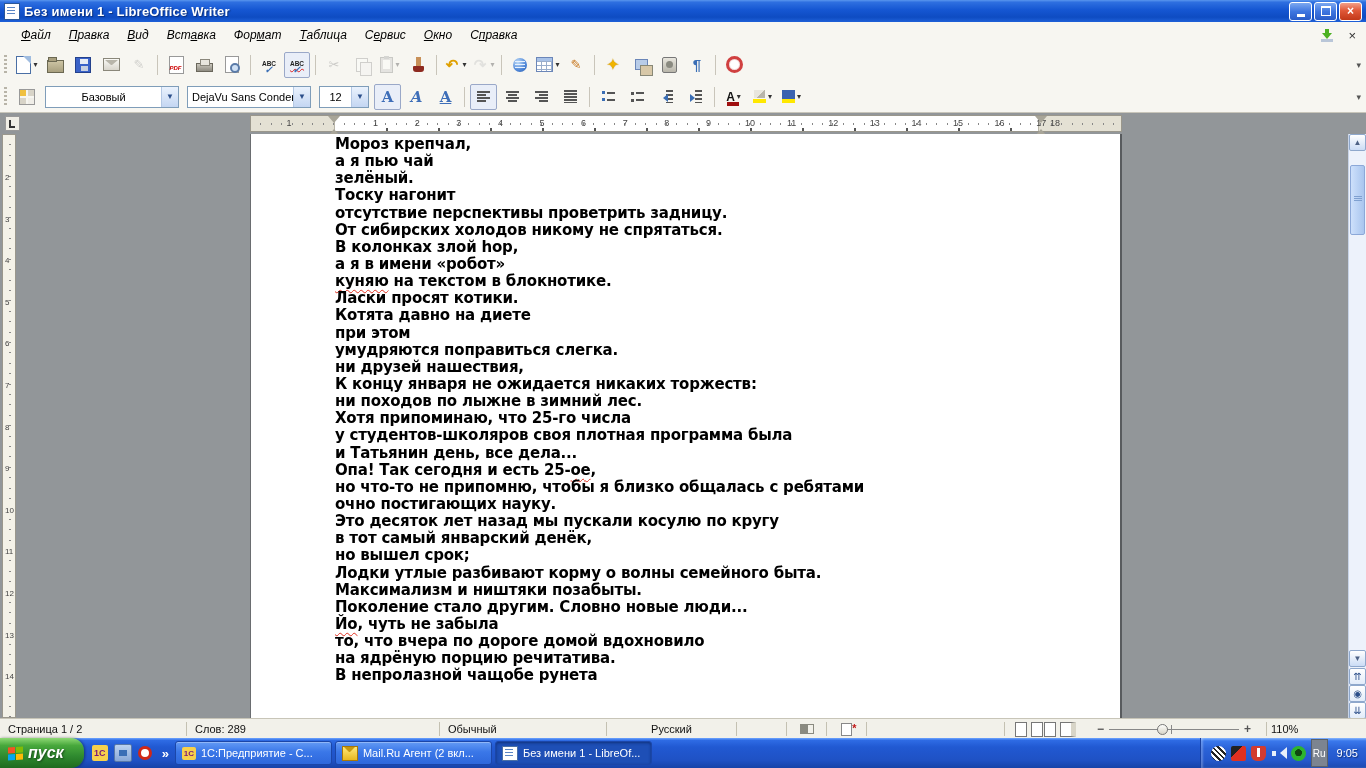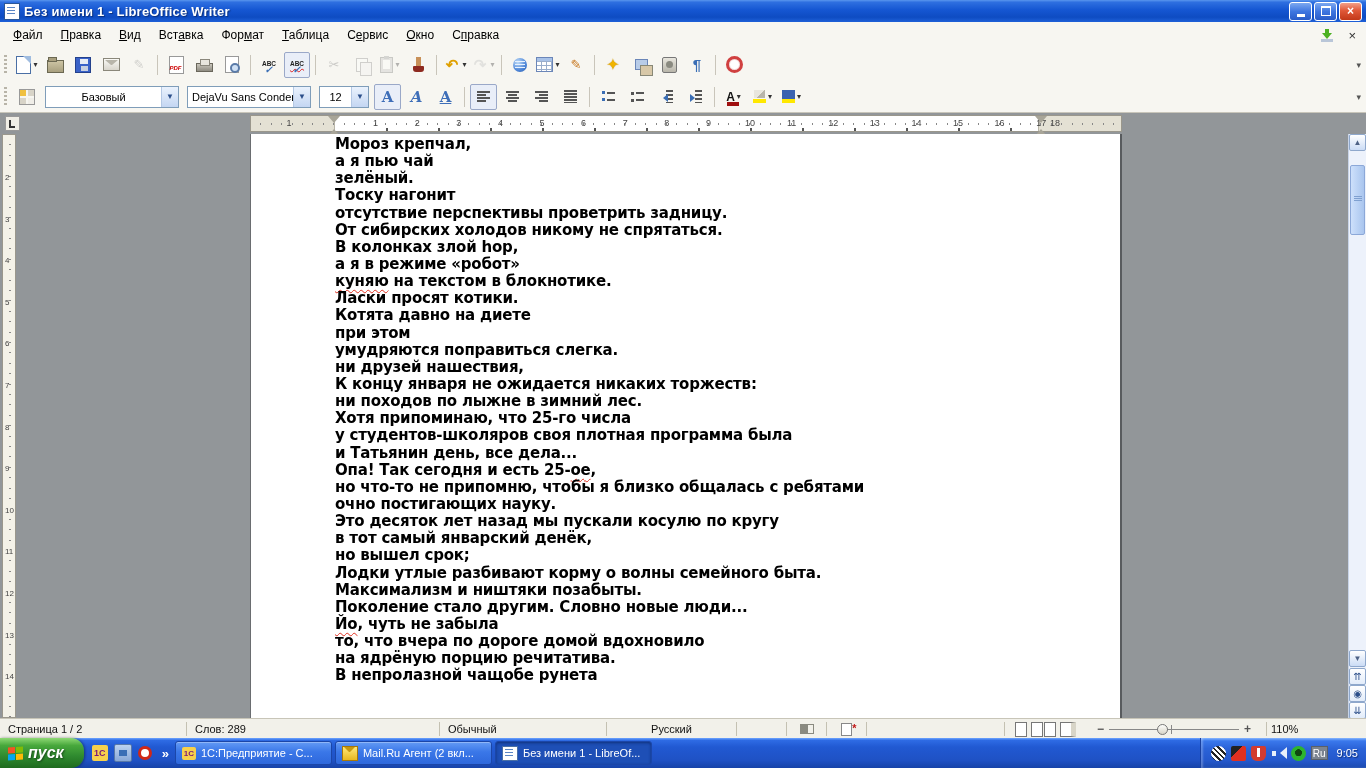--- a/index.html
+++ b/index.html
@@ -15,21 +15,21 @@
   .titletext{font-size:13px;font-weight:bold;text-shadow:1px 1px 1px #0A2E7A;letter-spacing:.2px;}
   .winbtns{margin-left:auto;display:flex;gap:2px;padding-right:4px;}
   .wbtn{width:21px;height:17px;border:1px solid #fff;border-radius:3px;display:flex;align-items:center;justify-content:center;
     background:linear-gradient(180deg,#7CA8F0 0%,#3E76E0 50%,#2A5CC8 100%);color:#fff;font-size:12px;line-height:1;}
   .wbtn.close{background:linear-gradient(180deg,#F2A088 0%,#E05838 45%,#C23818 100%);font-weight:bold;}
   .g-min{display:block;width:8px;height:3px;background:#fff;margin-top:8px;}
   .g-max{display:block;width:8px;height:7px;border:1px solid #fff;border-top-width:2px;}
   
   .menubar{position:absolute;left:0;top:22px;width:100%;height:26px;background:#F7F6F1;border-bottom:1px solid #E2DFD4;
     display:flex;align-items:center;font-size:12px;color:#000;}
-  .menu-items{display:flex;padding-left:4px;}
+  .menu-items{display:flex;padding-left:12px;font-style:italic;}
   .menu-item{padding:4px 9px;cursor:default;}
   .menu-item u{text-decoration:underline;}
   .menu-right{margin-left:auto;display:flex;align-items:center;gap:14px;padding-right:10px;}
   .updarrow{position:relative;width:14px;height:14px;}
   .updarrow::before{content:"";position:absolute;left:5px;top:1px;width:4px;height:5px;background:#4CB122;}
   .updarrow::after{content:"";position:absolute;left:2px;top:5px;border:5px solid transparent;border-top:6px solid #4CB122;}
   .updbase{position:absolute;left:1px;bottom:0;width:12px;height:3px;background:#B9C6D8;}
   .xclose{font-size:13px;color:#333;line-height:1;}
   
   .toolbar{position:absolute;left:0;width:100%;background:#F7F6F1;display:flex;align-items:center;}
@@ -207,21 +207,21 @@
     border-left:1px solid #1840A0;box-shadow:inset 2px 0 2px rgba(255,255,255,.25);}
   .trayicon{width:15px;height:15px;border-radius:2px;}
   .ti-punto{border-radius:50%;background:repeating-linear-gradient(45deg,#fff 0 2px,#222 2px 4px);}
   .ti-kasp{background:linear-gradient(135deg,#222 0 40%,#E03020 40%);}
   .ti-shield{background:#D23B2F;border-radius:2px 2px 6px 6px;position:relative;}
   .ti-shield::after{content:"";position:absolute;left:6px;top:2px;width:3px;height:9px;background:#fff;box-shadow:-3px 3px 0 -1.5px #fff,3px 3px 0 -1.5px #fff;}
   .ti-vol{position:relative;}
   .ti-vol::before{content:"";position:absolute;left:1px;top:5px;width:4px;height:5px;background:#E8F0FA;}
   .ti-vol::after{content:"";position:absolute;left:3px;top:1px;border:6px solid transparent;border-right:7px solid #E8F0FA;}
   .ti-icq{border-radius:50%;background:radial-gradient(circle at 50% 45%,#104810 30%,#2DB52D 32% 70%,#1A7A1A);}
-  .ti-ru{width:17px;height:14px;background:#7C8490;color:#fff;font-size:10px;display:flex;align-items:center;justify-content:center;border:1px solid #5A6068;box-sizing:border-box;}
+  .ti-ru{width:17px;height:28px;background:#7C8490;color:#fff;font-size:10px;display:flex;align-items:center;justify-content:center;border:1px solid #5A6068;box-sizing:border-box;}
   .clock{font-size:11px;padding-left:4px;text-shadow:1px 1px 1px #10307A;}
 </style>
 </head>
 <body>
 
 <div id="screen">
 
   <div class="titlebar">
     <span class="appicon"></span>
     <span class="titletext">Без имени 1 - LibreOffice Writer</span>
@@ -495,21 +495,21 @@
     </div>
     <div class="page">
       <div class="textblock">
           <div class="tline"><span>Мороз крепчал,</span></div>
           <div class="tline"><span>а я пью чай</span></div>
           <div class="tline"><span>зелёный.</span></div>
           <div class="tline"><span>Тоску нагонит</span></div>
           <div class="tline"><span>отсутствие перспективы проветрить задницу.</span></div>
           <div class="tline"><span>От сибирских холодов никому не спрятаться.</span></div>
           <div class="tline"><span>В колонках злой hop,</span></div>
-          <div class="tline"><span>а я в режиме «робот»</span></div>
+          <div class="tline"><span>а я в имени «робот»</span></div>
           <div class="tline"><span class="sp">куняю</span><span> на текстом в блокнотике.</span></div>
           <div class="tline"><span>Ласки просят котики.</span></div>
           <div class="tline"><span>Котята давно на диете</span></div>
           <div class="tline"><span>при этом</span></div>
           <div class="tline"><span>умудряются поправиться слегка.</span></div>
           <div class="tline"><span>ни друзей нашествия,</span></div>
           <div class="tline"><span>К концу января не ожидается никаких торжеств:</span></div>
           <div class="tline"><span>ни походов по лыжне в зимний лес.</span></div>
           <div class="tline"><span>Хотя припоминаю, что 25-го числа</span></div>
           <div class="tline"><span>у студентов-школяров своя плотная программа была</span></div>

